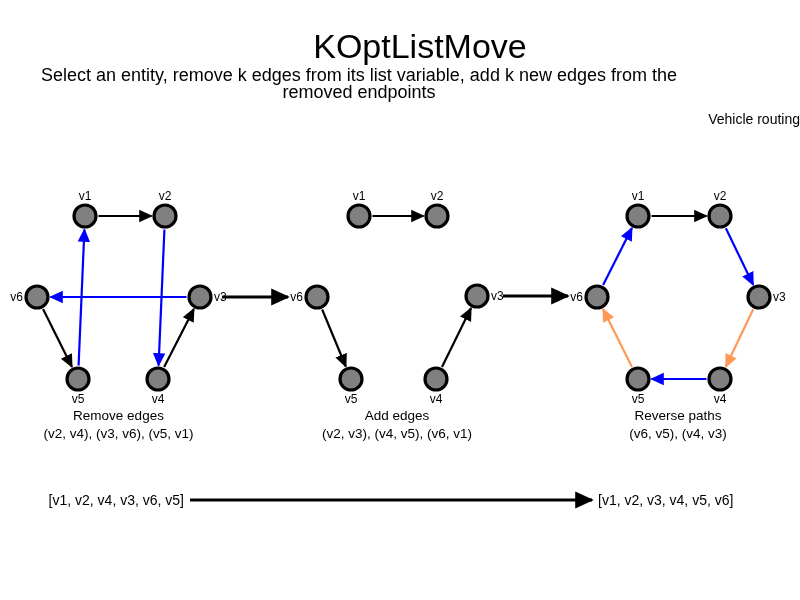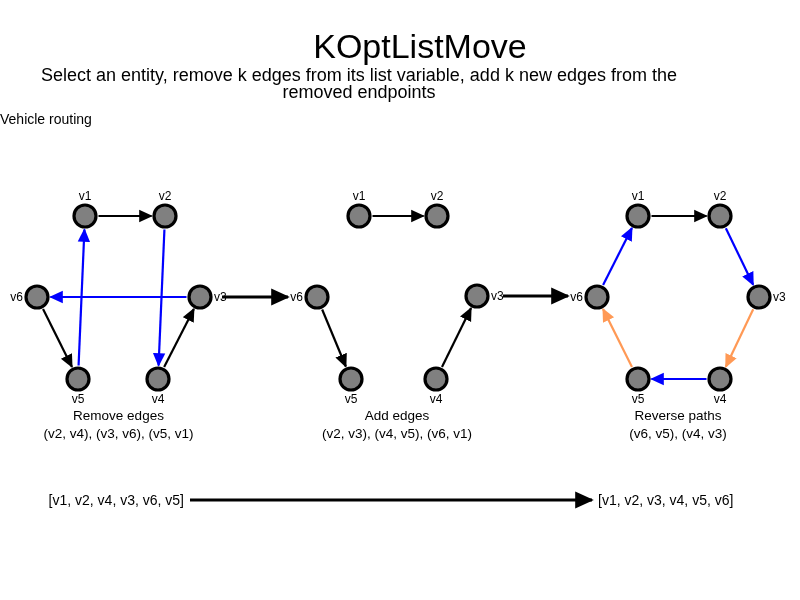--- a/index.html
+++ b/index.html
@@ -39,21 +39,21 @@
     text-align: center;
     font-size: 18px;
     font-weight: 400;
     line-height: 17px;
     margin-left: 35px;
   }
   .section-label {
     position: absolute;
     left: 0; top: 110px;
     width: 800px;
-    text-align: left;
+    text-align: right;
     font-size: 14px;
     line-height: 18px;
   }
   svg.graph-layer {
     position: absolute;
     left: 0; top: 0;
     width: 800px;
     height: 600px;
     overflow: visible;
   }

